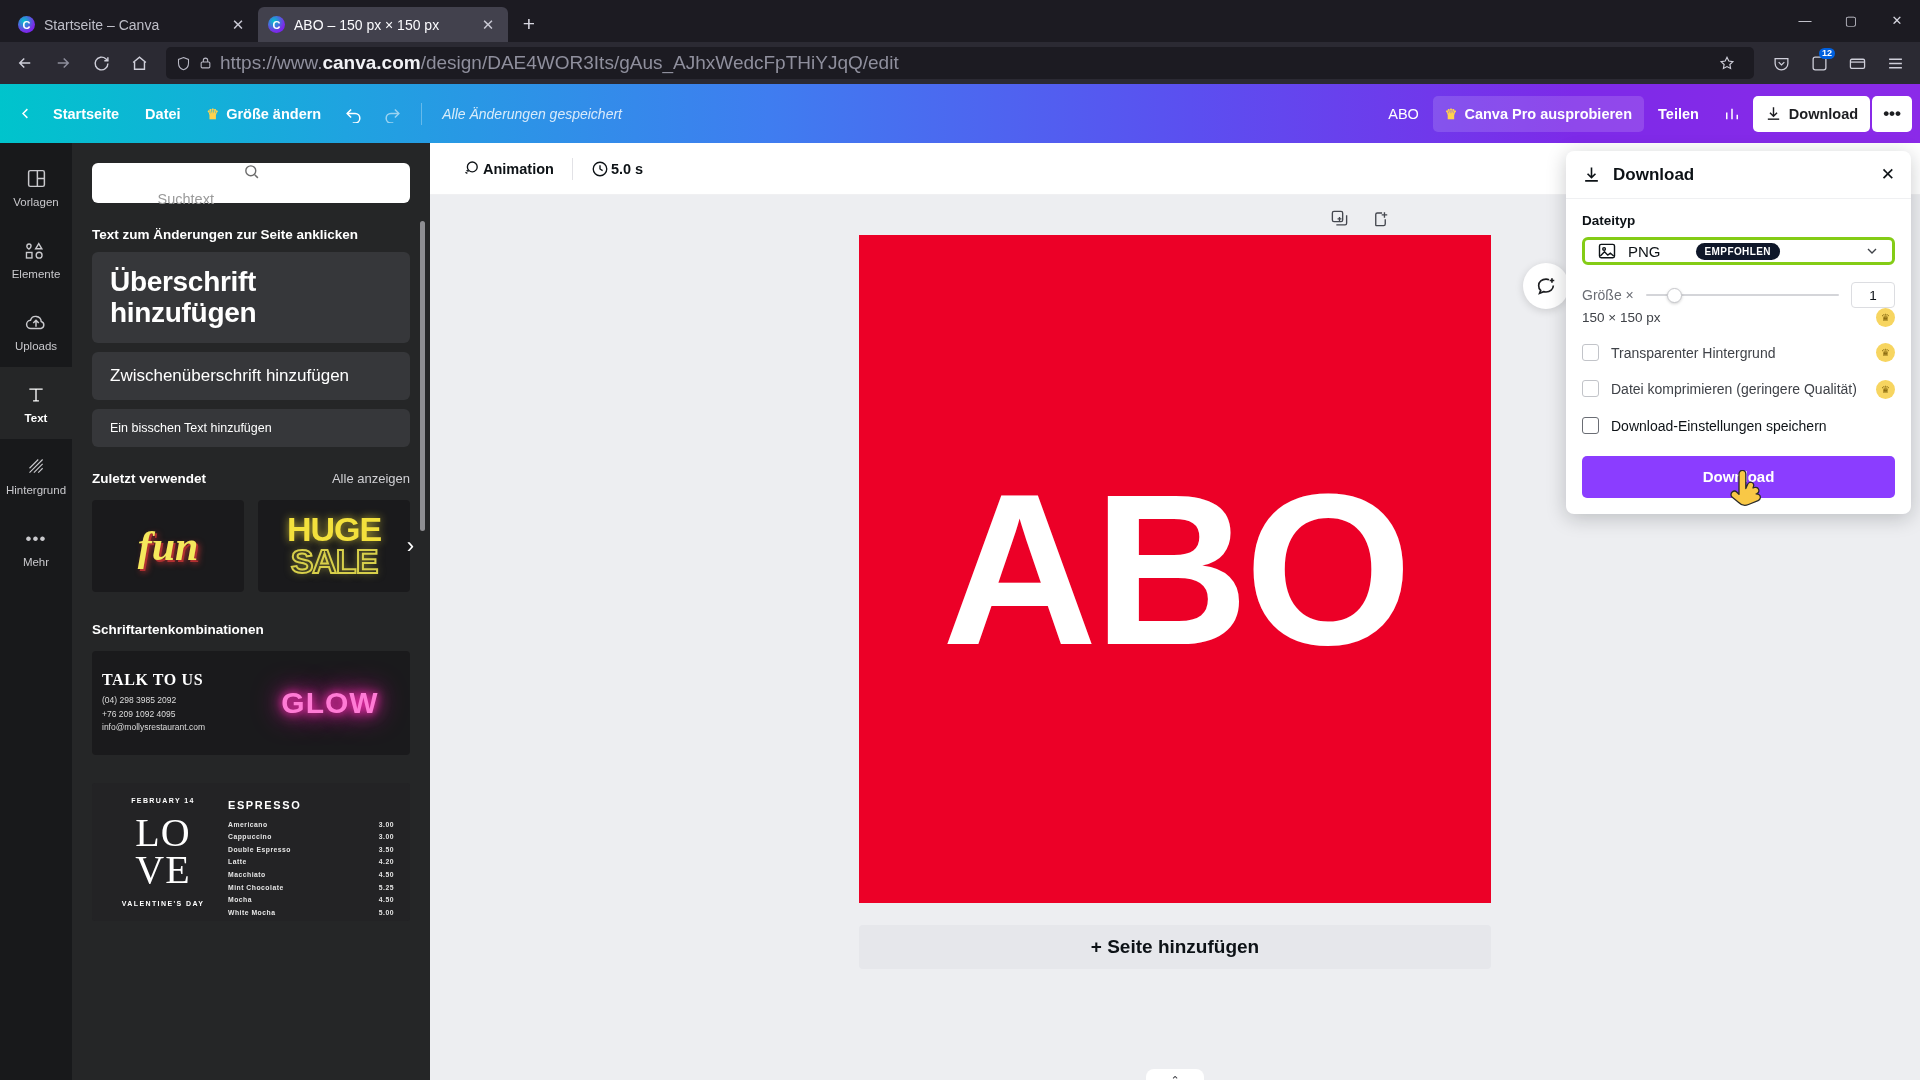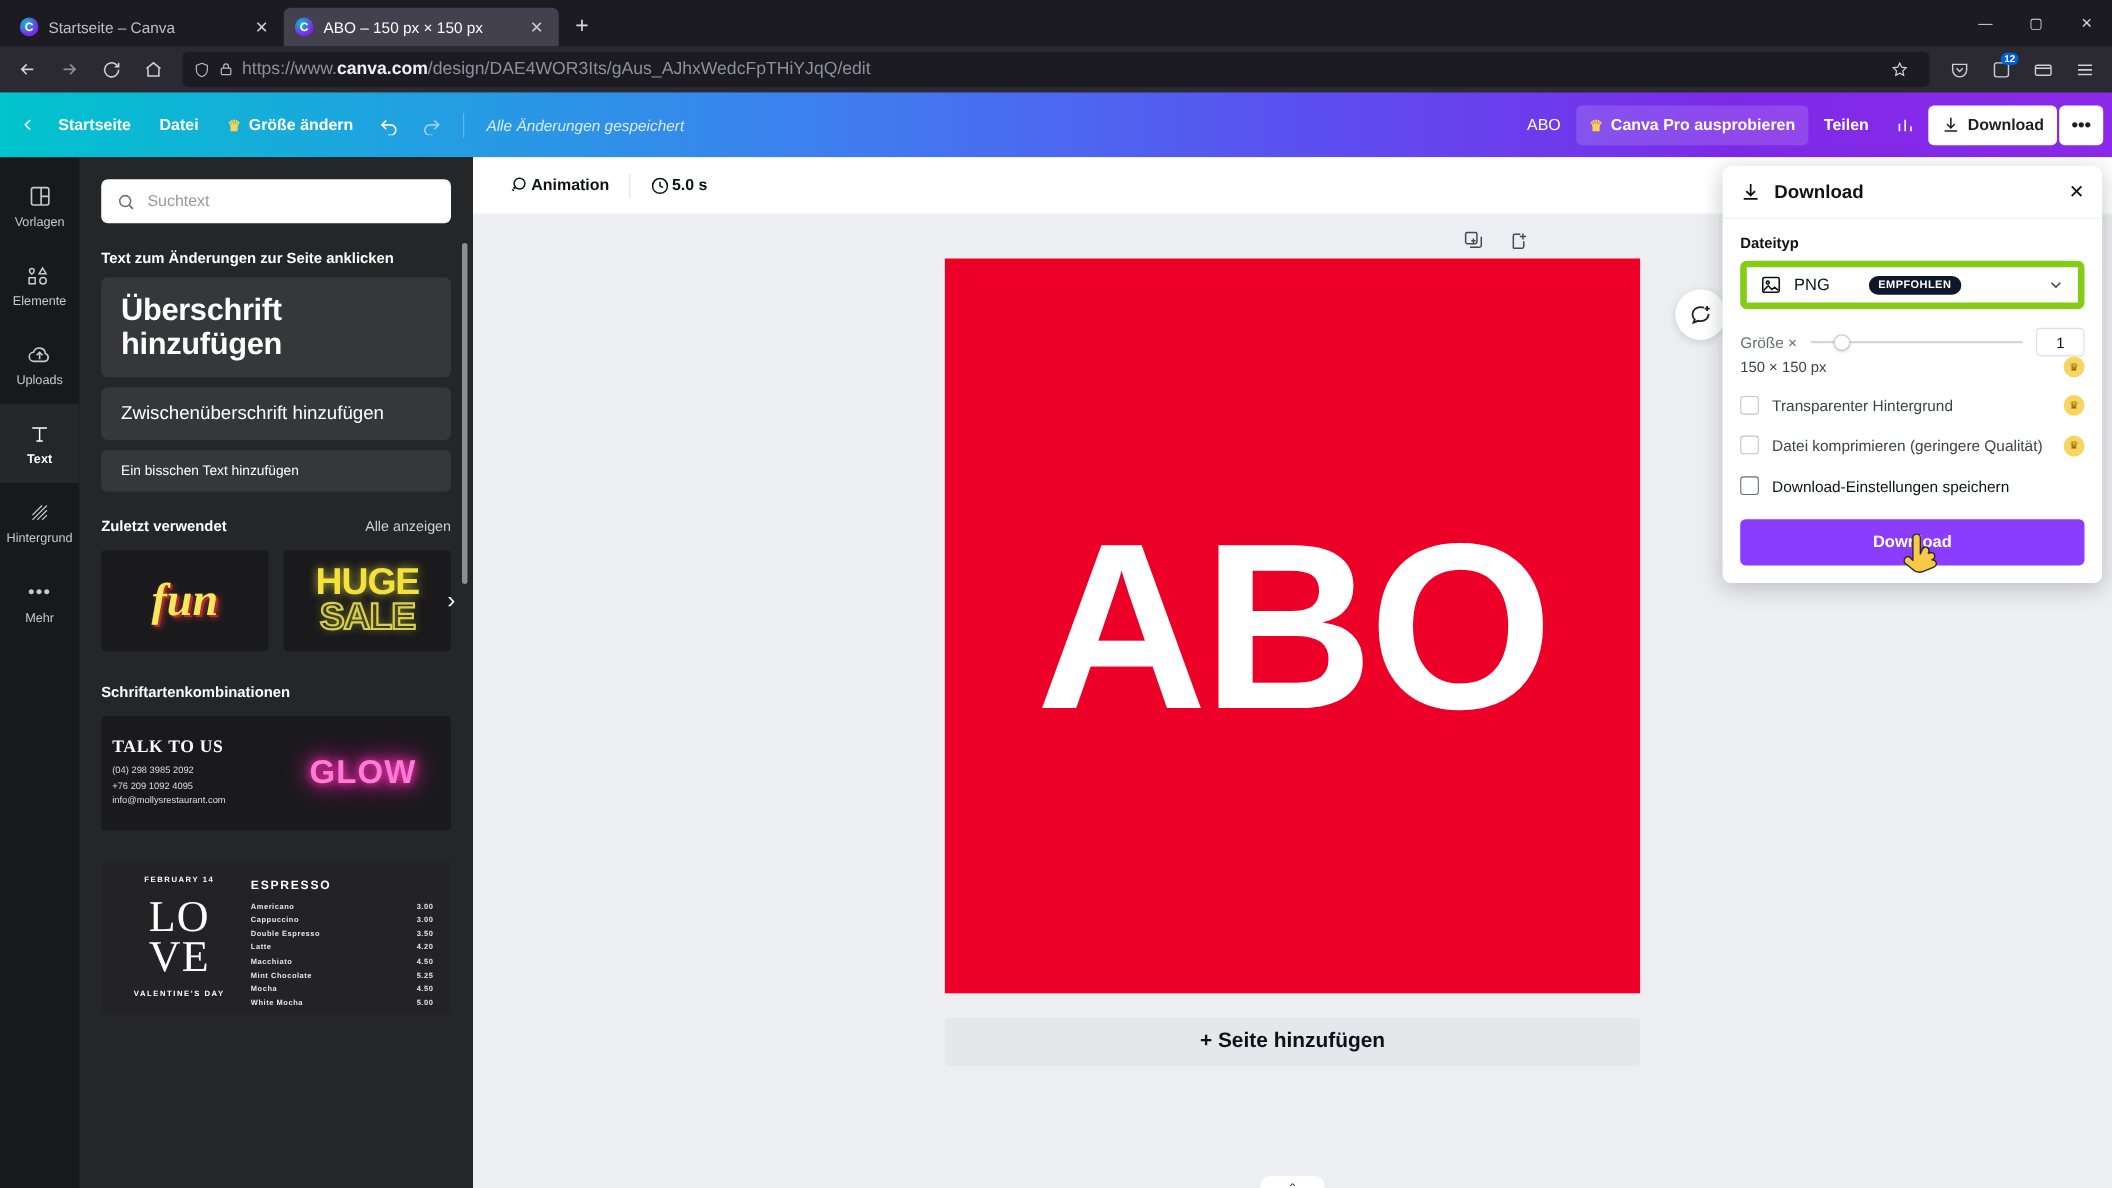--- a/index.html
+++ b/index.html
@@ -65,21 +65,21 @@
     display: flex; align-items: center; justify-content: center;
     color: #cfcfda; border-radius: 5px;
   }
   .nav-ico.dim { color: #8e8e9c; }
   .urlbar {
     flex: 1; height: 32px; background: #1c1b22;
     border-radius: 5px; margin: 0 6px;
     display: flex; align-items: center; padding: 0 10px; gap: 8px;
   }
   .url-text {
-    flex: 1; font-size: 16px; color: #8f8f9d;
+    flex: 1; font-size: 19px; color: #8f8f9d;
     white-space: nowrap; overflow: hidden;
   }
   .url-text b { color: #f2f2f6; font-weight: 600; }
   .badge-count {
     position: relative;
   }
   .badge-count .bdg {
     position: absolute; top: 2px; right: 1px;
     background: #0060df; color: #fff;
     font-size: 9px; line-height: 11px;
@@ -135,21 +135,21 @@
 
   
   .panel {
     width: 358px; background: #252627; flex: none;
     position: relative; overflow: hidden;
     padding: 0 20px;
   }
   .searchbox {
     margin: 20px 0 0; height: 40px; background: #fff;
     border-radius: 6px; display: flex; align-items: center;
-    padding: 0 14px; gap: 11px;
+    padding: 0 14px; gap: 11px; flex-direction: column;
   }
   .searchbox input {
     flex: 1; border: none; outline: none; font-size: 14.5px;
     color: #333; font-family: "Liberation Sans", sans-serif;
     background: transparent;
   }
   .searchbox input::placeholder { color: #9a9a9a; }
   .panel-head {
     color: #fff; font-size: 13.5px; font-weight: 700;
     margin: 24px 0 10px;
@@ -304,21 +304,21 @@
     z-index: 20; overflow: hidden;
   }
   .dl-head {
     height: 48px; display: flex; align-items: center;
     padding: 0 16px; gap: 12px; border-bottom: 1px solid #eff0f2;
   }
   .dl-title { flex: 1; font-size: 17px; font-weight: 700; color: #0d1216; }
   .dl-body { padding: 14px 16px 16px; }
   .dl-label { font-size: 13.5px; font-weight: 700; color: #0d1216; margin-bottom: 9px; }
   .dl-select {
-    height: 44px; border: 6px solid #84cc16; border-radius: 6px;
+    height: 28px; border: 3px solid #84cc16; border-radius: 6px;
     display: flex; align-items: center; padding: 0 12px; gap: 11px;
   }
   .dl-select .sel-name { font-size: 15px; color: #0d1216; }
   .emp-badge {
     background: #0f172a; color: #fff; font-size: 10px;
     font-weight: 700; letter-spacing: .4px;
     padding: 3px 9px; border-radius: 10px; margin-left: 24px;
   }
   .dl-size-row {
     display: flex; align-items: center; gap: 12px; margin-top: 17px;

